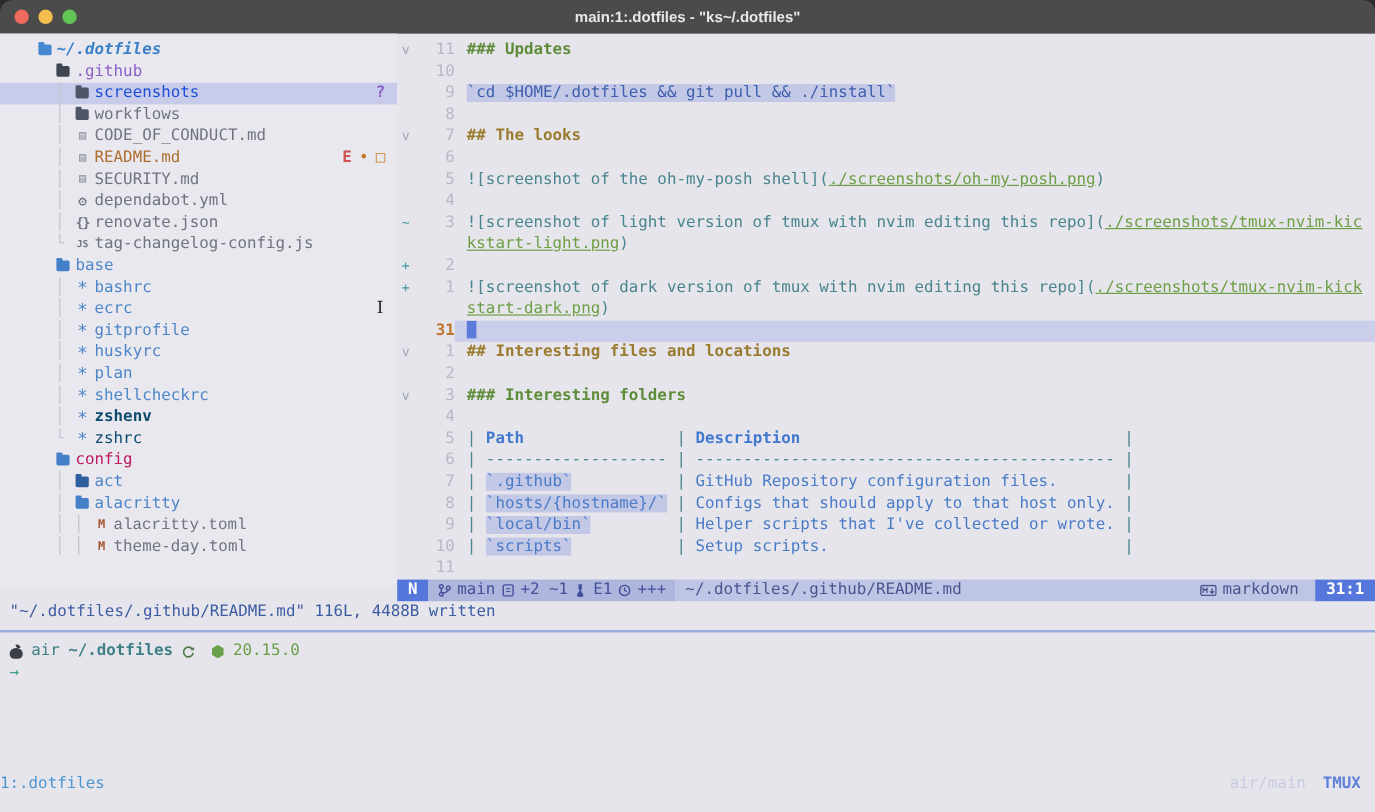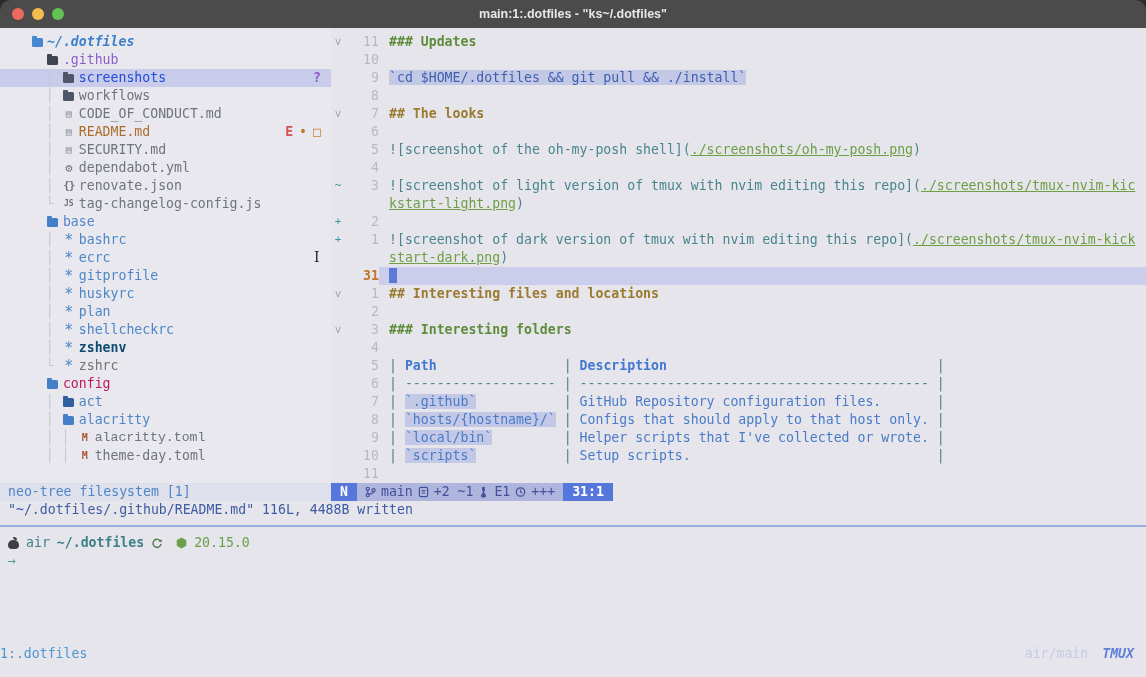--- a/index.html
+++ b/index.html
@@ -69,21 +69,21 @@
   .p-path{font-weight:bold;}
   .p-ver{color:#6aa04a;}
   .arrowline{height:18px;line-height:18px;padding-left:8px;color:#4a9a8f;}
   .apple{position:relative;width:11px;height:12px;flex:0 0 11px;}
   .apple .body{position:absolute;bottom:0;left:0;width:11px;height:9px;background:#3a3f46;border-radius:5px 5px 4px 4px;}
   .apple .leaf{position:absolute;top:0;left:5px;width:4px;height:3px;background:#3a3f46;border-radius:0 3px 0 3px;}
   .tmuxbar{position:absolute;left:0;top:616px;width:100%;height:20px;line-height:20px;display:flex;}
   .tmux-left{color:#4e96d0;padding-left:0;}
   .tmux-right{margin-left:auto;padding-right:12px;display:flex;gap:14px;}
   .tmux-session{color:#c6cbe2;}
-  .tmux-label{color:#5f7fd8;font-weight:bold;font-style:italic;}
+  .tmux-label{color:#5f7fd8;font-weight:bold;}
   .ibeam{position:absolute;left:314px;top:221px;font-family:"DejaVu Serif",serif;font-size:14px;color:#22252c;}
 </style>
 </head>
 <body>
 
 <div class="window">
   <div class="titlebar">
     <div class="tlights">
       <div class="tl tl-close"></div>
       <div class="tl tl-min"></div>
@@ -105,28 +105,27 @@
         <div class="trow"><span class="tprefix">  │ </span><span class="ic ic-braces" style="color: rgb(110, 116, 128);">{}</span><span class="tlabel" style="color: rgb(110, 116, 128);">renovate.json</span></div>
         <div class="trow"><span class="tprefix">  └ </span><span class="ic ic-js" style="color: rgb(110, 116, 128);">JS</span><span class="tlabel" style="color: rgb(110, 116, 128);">tag-changelog-config.js</span></div>
         <div class="trow"><span class="tprefix">  </span><span class="ic ic-folder" style="color: rgb(67, 128, 200);"><span class="fshape"></span></span><span class="tlabel" style="color: rgb(78, 134, 200);">base</span></div>
         <div class="trow"><span class="tprefix">  │ </span><span class="ic ic-star" style="color: rgb(78, 134, 200);">*</span><span class="tlabel" style="color: rgb(78, 134, 200);">bashrc</span></div>
         <div class="trow"><span class="tprefix">  │ </span><span class="ic ic-star" style="color: rgb(78, 134, 200);">*</span><span class="tlabel" style="color: rgb(78, 134, 200);">ecrc</span></div>
         <div class="trow"><span class="tprefix">  │ </span><span class="ic ic-star" style="color: rgb(78, 134, 200);">*</span><span class="tlabel" style="color: rgb(78, 134, 200);">gitprofile</span></div>
         <div class="trow"><span class="tprefix">  │ </span><span class="ic ic-star" style="color: rgb(78, 134, 200);">*</span><span class="tlabel" style="color: rgb(78, 134, 200);">huskyrc</span></div>
         <div class="trow"><span class="tprefix">  │ </span><span class="ic ic-star" style="color: rgb(78, 134, 200);">*</span><span class="tlabel" style="color: rgb(78, 134, 200);">plan</span></div>
         <div class="trow"><span class="tprefix">  │ </span><span class="ic ic-star" style="color: rgb(78, 134, 200);">*</span><span class="tlabel" style="color: rgb(78, 134, 200);">shellcheckrc</span></div>
         <div class="trow"><span class="tprefix">  │ </span><span class="ic ic-star" style="color: rgb(78, 134, 200);">*</span><span class="tlabel" style="color: #0c4a6e; font-weight: bold;">zshenv</span></div>
-        <div class="trow"><span class="tprefix">  └ </span><span class="ic ic-star" style="color: rgb(78, 134, 200);">*</span><span class="tlabel" style="color: #737373;">zshrc</span></div>
+        <div class="trow"><span class="tprefix">  └ </span><span class="ic ic-star" style="color: rgb(78, 134, 200);">*</span><span class="tlabel" style="color: #0c4a6e;">zshrc</span></div>
         <div class="trow"><span class="tprefix">  </span><span class="ic ic-folder" style="color: rgb(67, 128, 200);"><span class="fshape"></span></span><span class="tlabel" style="color: #be185d;">config</span></div>
         <div class="trow"><span class="tprefix">  │ </span><span class="ic ic-folder" style="color: rgb(46, 95, 158);"><span class="fshape"></span></span><span class="tlabel" style="color: rgb(78, 134, 200);">act</span></div>
         <div class="trow"><span class="tprefix">  │ </span><span class="ic ic-folder" style="color: rgb(67, 128, 200);"><span class="fshape"></span></span><span class="tlabel" style="color: rgb(78, 134, 200);">alacritty</span></div>
         <div class="trow"><span class="tprefix">  │ │ </span><span class="ic ic-toml" style="color: rgb(165, 85, 46);">M</span><span class="tlabel" style="color: rgb(110, 116, 128); font-family: Liberation Mono, monospace;">alacritty.toml</span></div>
         <div class="trow"><span class="tprefix">  │ │ </span><span class="ic ic-toml" style="color: rgb(165, 85, 46);">M</span><span class="tlabel" style="color: rgb(110, 116, 128);">theme-day.toml</span></div>
       </div>
-    <div class="neotree-status">neo-tree filesystem [1]</div>
 
     <div class="editor" id="editor">
         <div class="erow">
           <span class="efold">v</span>
           <span class="enum">11</span>
           <span class="etext"><span class="sg-h3">### Updates</span></span>
         </div>
         <div class="erow">
           <span class="efold"></span>
           <span class="enum">10</span>
@@ -268,20 +267,30 @@
         <span>+2 ~1</span>
         <svg width="11" height="12" viewBox="0 0 12 13">
           <path d="M4.5 1.5h3 M5 1.5v3.5l3.3 5.2a1.2 1.2 0 0 1-1 1.8H4.7a1.2 1.2 0 0 1-1-1.8L7 5V1.5" fill="#44509a" stroke="#44509a" stroke-width="1"></path>
         </svg>
         <span>E1</span>
         <svg width="11" height="12" viewBox="0 0 12 13">
           <circle cx="6" cy="6.5" r="4.6" fill="none" stroke="#44509a" stroke-width="1.3"></circle>
           <path d="M6 3.8v2.7l2 1.2" fill="none" stroke="#44509a" stroke-width="1.2"></path>
         </svg>
         <span>+++</span>
+      </span>
+      <span class="sl-c">
+        <span>~/.dotfiles/.github/README.md</span>
+        <span class="sl-ft">
+          <svg width="14" height="10" viewBox="0 0 16 11">
+            <rect x="0.8" y="0.8" width="14.4" height="9.4" rx="1.6" fill="none" stroke="#4a5590" stroke-width="1.3"></rect>
+            <path d="M3 8V3.5l1.8 2 1.8-2V8 M11.5 3.5V8 M9.7 6.3l1.8 1.9 1.8-1.9" fill="none" stroke="#4a5590" stroke-width="1.2"></path>
+          </svg>
+          <span>markdown</span>
+        </span>
       </span>
       <span class="sl-pos">31:1</span>
     </div>
 
     <div class="cmdline">"~/.dotfiles/.github/README.md" 116L, 4488B written</div>
     <div class="pane-border"></div>
 
     <div class="shell">
       <div class="promptline">
         <span class="apple">

